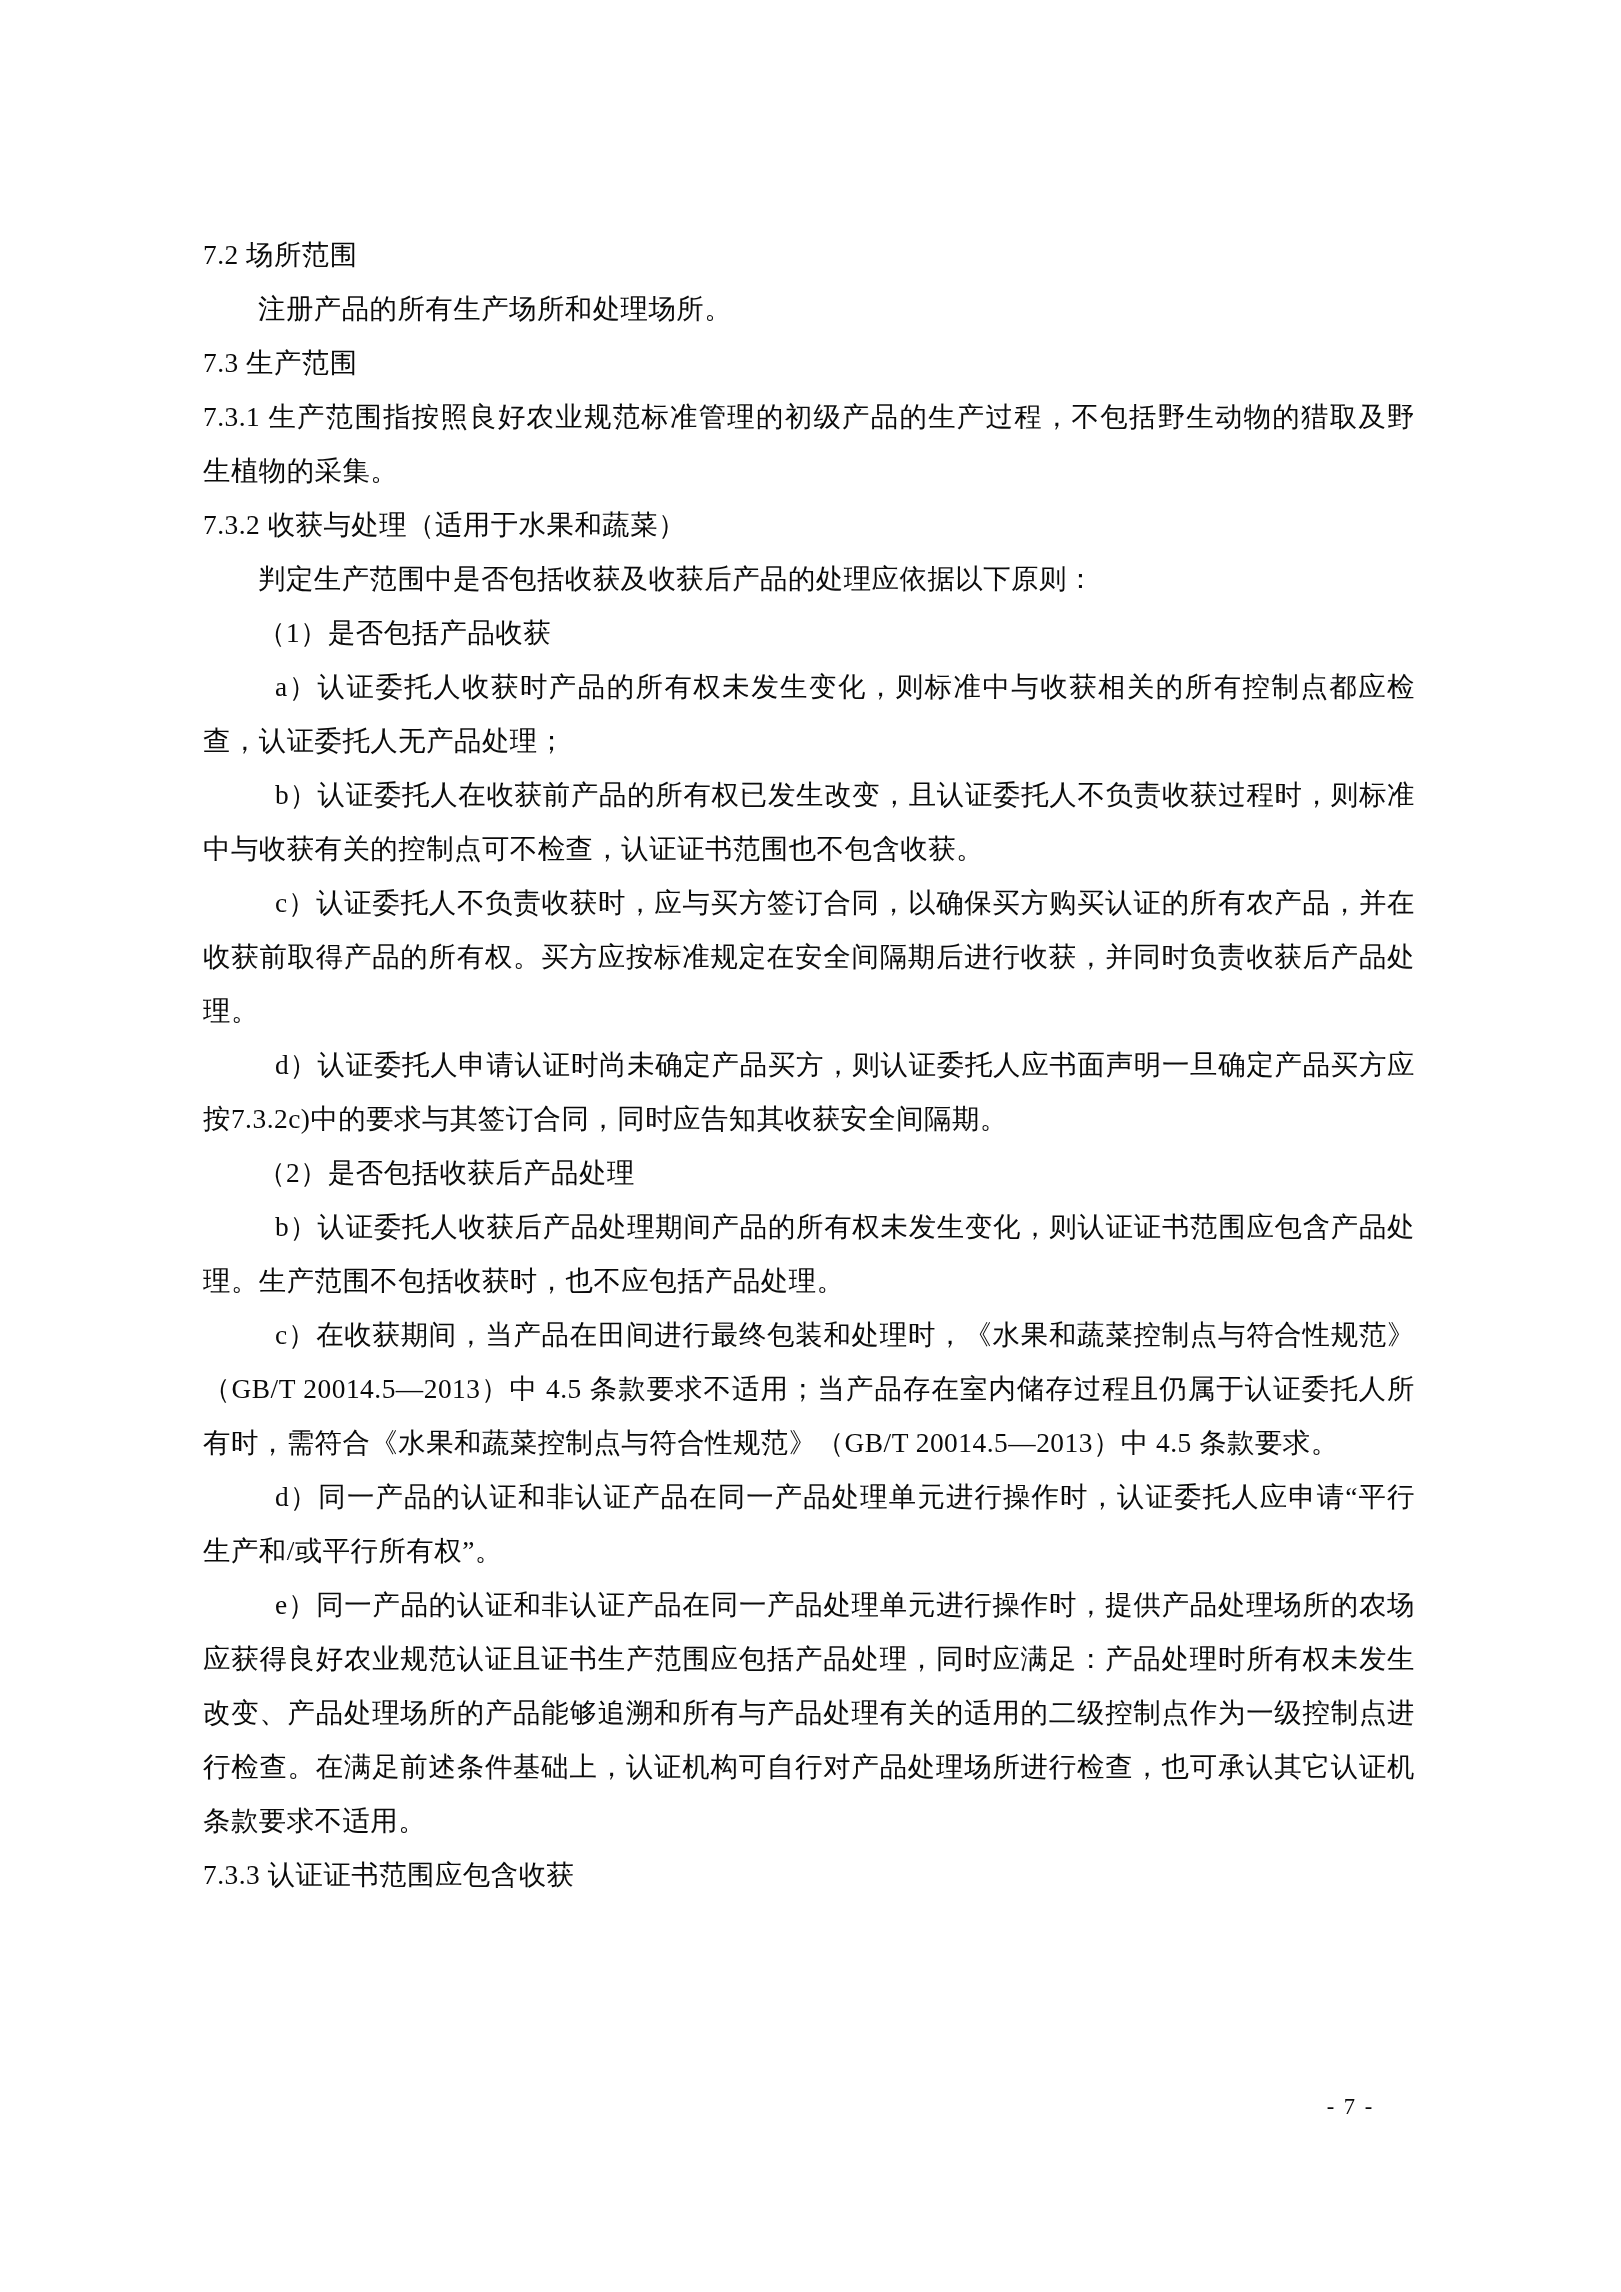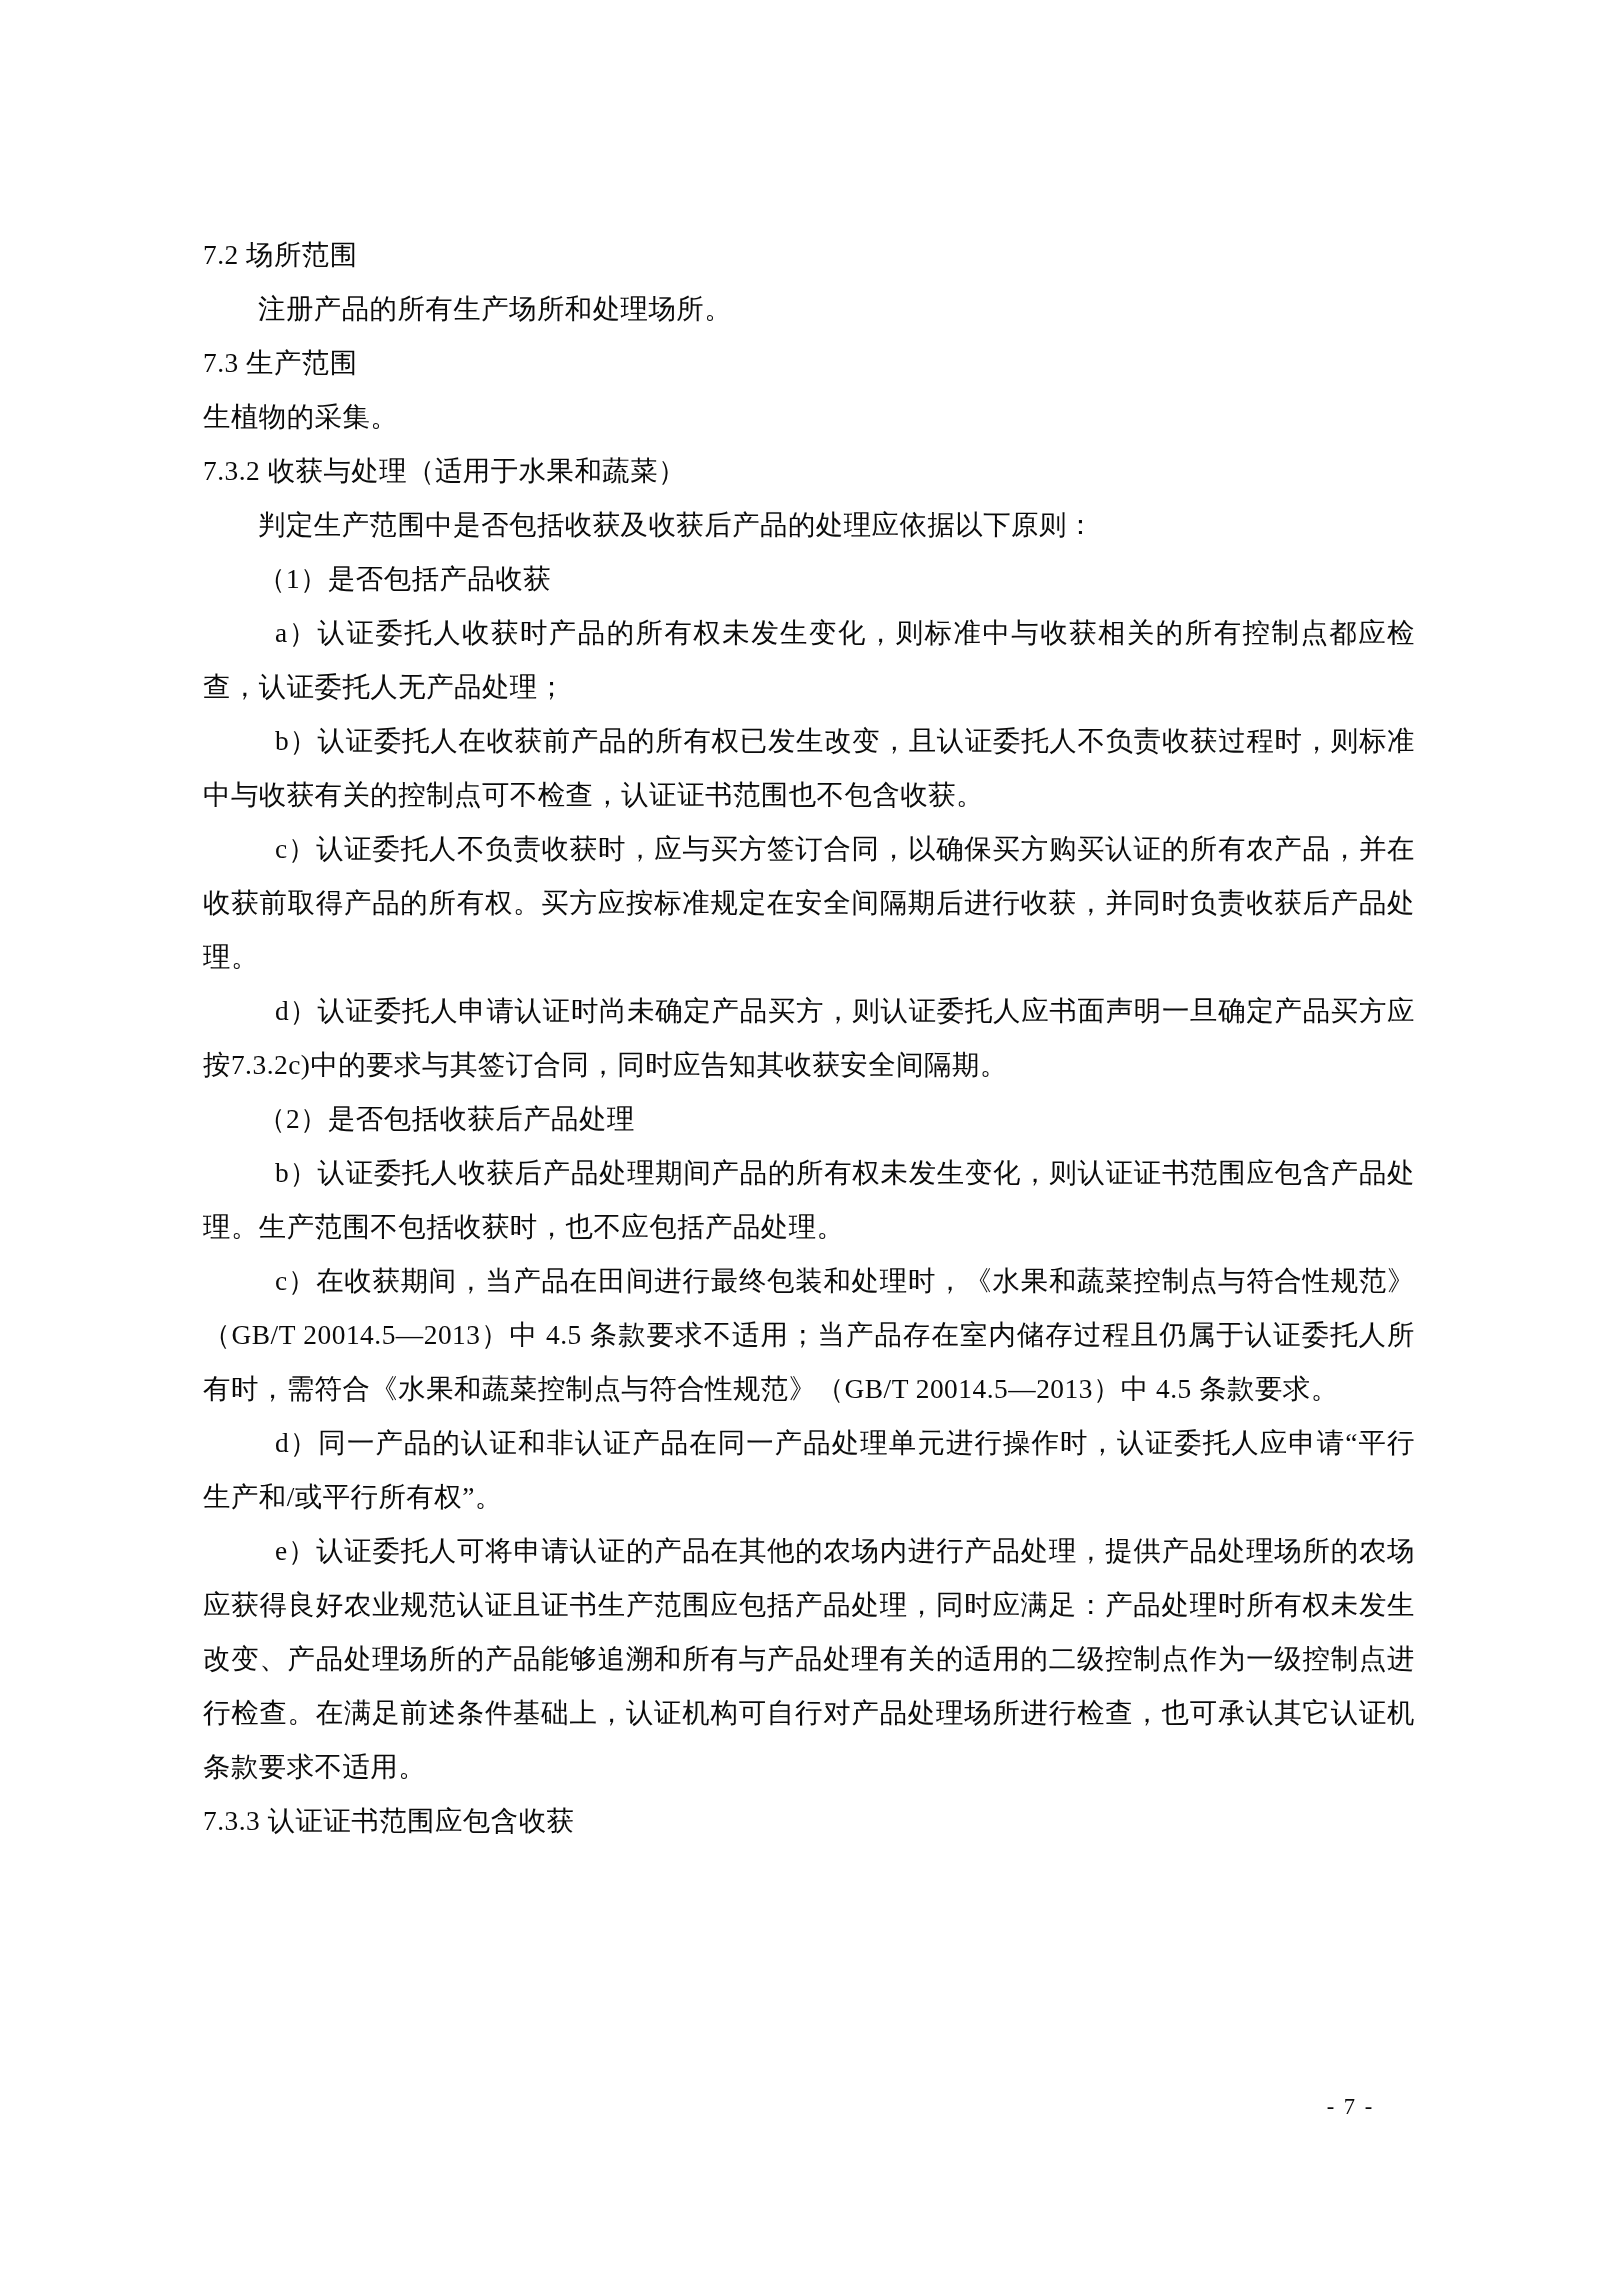--- a/index.html
+++ b/index.html
@@ -50,20 +50,21 @@
   }
 </style>
 </head>
 <body>
 
 <div class="page">
   <main class="content">
     <div class="line h">7.2 场所范围</div>
     <div class="line i2">注册产品的所有生产场所和处理场所。</div>
     <div class="line h">7.3 生产范围</div>
+    <div class="line h f">7.3.1 生产范围指按照良好农业规范标准管理的初级产品的生产过程，不包括野生动物的猎取及野</div>
     <div class="line c">生植物的采集。</div>
     <div class="line h">7.3.2 收获与处理（适用于水果和蔬菜）</div>
     <div class="line i2">判定生产范围中是否包括收获及收获后产品的处理应依据以下原则：</div>
     <div class="line i2">（1）是否包括产品收获</div>
     <div class="line li f">a）认证委托人收获时产品的所有权未发生变化，则标准中与收获相关的所有控制点都应检</div>
     <div class="line c">查，认证委托人无产品处理；</div>
     <div class="line li f">b）认证委托人在收获前产品的所有权已发生改变，且认证委托人不负责收获过程时，则标准</div>
     <div class="line c">中与收获有关的控制点可不检查，认证证书范围也不包含收获。</div>
     <div class="line li f">c）认证委托人不负责收获时，应与买方签订合同，以确保买方购买认证的所有农产品，并在</div>
     <div class="line c f">收获前取得产品的所有权。买方应按标准规定在安全间隔期后进行收获，并同时负责收获后产品处</div>
@@ -71,21 +72,21 @@
     <div class="line li f">d）认证委托人申请认证时尚未确定产品买方，则认证委托人应书面声明一旦确定产品买方应</div>
     <div class="line c">按7.3.2c)中的要求与其签订合同，同时应告知其收获安全间隔期。</div>
     <div class="line i2">（2）是否包括收获后产品处理</div>
     <div class="line li f">b）认证委托人收获后产品处理期间产品的所有权未发生变化，则认证证书范围应包含产品处</div>
     <div class="line c">理。生产范围不包括收获时，也不应包括产品处理。</div>
     <div class="line li f">c）在收获期间，当产品在田间进行最终包装和处理时，《水果和蔬菜控制点与符合性规范》</div>
     <div class="line c f">（GB/T 20014.5—2013）中 4.5 条款要求不适用；当产品存在室内储存过程且仍属于认证委托人所</div>
     <div class="line c">有时，需符合《水果和蔬菜控制点与符合性规范》（GB/T 20014.5—2013）中 4.5 条款要求。</div>
     <div class="line li f">d）同一产品的认证和非认证产品在同一产品处理单元进行操作时，认证委托人应申请“平行</div>
     <div class="line c">生产和/或平行所有权”。</div>
-    <div class="line li f">e）认证委托人可将申请认证的产品在其他的农场内进行产品处理，提供产品处理场所的农场</div>
+    <div class="line li f">e）同一产品的认证和非认证产品在同一产品处理单元进行操作时，提供产品处理场所的农场</div>
     <div class="line c f">应获得良好农业规范认证且证书生产范围应包括产品处理，同时应满足：产品处理时所有权未发生</div>
     <div class="line c f">改变、产品处理场所的产品能够追溯和所有与产品处理有关的适用的二级控制点作为一级控制点进</div>
     <div class="line c f">行检查。在满足前述条件基础上，认证机构可自行对产品处理场所进行检查，也可承认其它认证机</div>
     <div class="line c">条款要求不适用。</div>
     <div class="line h">7.3.3 认证证书范围应包含收获</div>
   </main>
 
   <div class="footer">- 7 -</div>
 </div>
 

